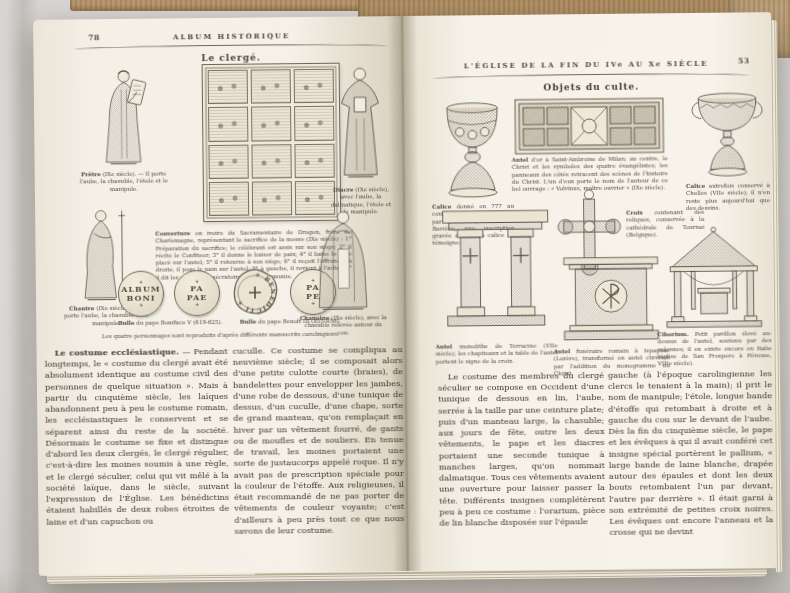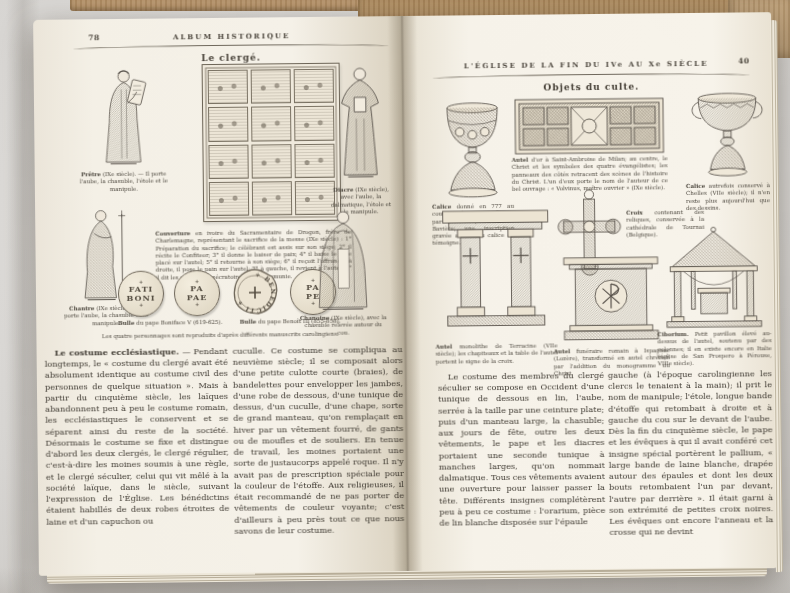--- a/index.html
+++ b/index.html
@@ -173,21 +173,21 @@
             <path d="M20,30 Q30,38 40,34"></path>
             <path d="M12,106 h32" stroke-width="1.1"></path>
           </g>
         </svg>
         <p class="cap"><b class="lead">Chantre</b> <span>(IXe siècle). — Il porte l'aube, la chasuble et le manipule.</span></p>
       </div>
 
       <div class="abs medrow" style="left:82px; top:250px;">
         <div class="med">
           <span class="sm">+</span>
-          <span class="lg">FATI</span>
+          <span class="lg">ALBUM</span>
           <span class="lg">BONI</span>
           <span class="sm">+</span>
         </div>
         <div class="med">
           <span class="sm">+</span>
           <span class="lg">PA</span>
           <span class="lg">PAE</span>
           <span class="sm">+</span>
         </div>
         <svg width="50" height="50" viewBox="0 0 50 50">
@@ -228,21 +228,21 @@
       <div class="abs bodycol" style="left:8px; top:328px; width:183px;">
         <p class="indent"><span class="blead">Le costume ecclésiastique.</span> <span>— Pendant longtemps, le « costume du clergé avait été absolument identique au costume civil des personnes de quelque situation ». Mais à partir du cinquième siècle, les laïques abandonnent peu à peu le costume romain, les ecclésiastiques le conservent et se séparent ainsi du reste de la société. Désormais le costume se fixe et distingue d'abord les deux clergés, le clergé régulier, c'est-à-dire les moines soumis à une règle, et le clergé séculier, celui qui vit mêlé à la société laïque, dans le siècle, suivant l'expression de l'Église. Les bénédictins étaient habillés de deux robes étroites de laine et d'un capuchon ou</span></p>
       </div>
       <div class="abs bodycol" style="left:196px; top:328px; width:170px;">
         <p>cuculle. Ce costume se compliqua au neuvième siècle; il se composait alors d'une petite culotte courte (braies), de bandelettes pour envelopper les jambes, d'une robe de dessous, d'une tunique de dessus, d'un cuculle, d'une chape, sorte de grand manteau, qu'on remplaçait en hiver par un vêtement fourré, de gants ou de moufles et de souliers. En tenue de travail, les moines portaient une sorte de justaucorps appelé roque. Il n'y avait pas de prescription spéciale pour la couleur de l'étoffe. Aux religieuses, il était recommandé de ne pas porter de vêtements de couleur voyante; c'est d'ailleurs à peu près tout ce que nous savons de leur costume.</p>
       </div>
     </div>
 
     <div class="page page-right">
       <div class="abs runtitle" style="left:28px; right:30px; top:46px;">L'ÉGLISE DE LA FIN DU IVe AU Xe SIÈCLE</div>
-      <div class="abs pnum" style="right:22px; top:44px;">40</div>
+      <div class="abs pnum" style="right:22px; top:44px;">53</div>
       <div class="abs hrule" style="left:30px; right:22px; top:60px;"></div>
       <div class="abs sectitle" style="left:30px; right:22px; top:68px;">Objets du culte.</div>
 
       <div class="abs fig" style="left:28px; top:82px; width:82px;">
         <svg class="engraving" width="72" height="104" viewBox="0 0 74 108">
           <g stroke="#57514a" stroke-width="0.9" fill="none">
             <ellipse cx="37" cy="11" rx="26" ry="5" fill="#efe8d9"></ellipse>
             <path d="M11,11 C11,37 20,50 37,52 C54,50 63,37 63,11" fill="url(#hB)"></path>
             <path d="M12,24 Q37,33 62,24" stroke-width="0.7"></path>
             <circle cx="24" cy="36" r="4.5" fill="#efe8d9"></circle>

